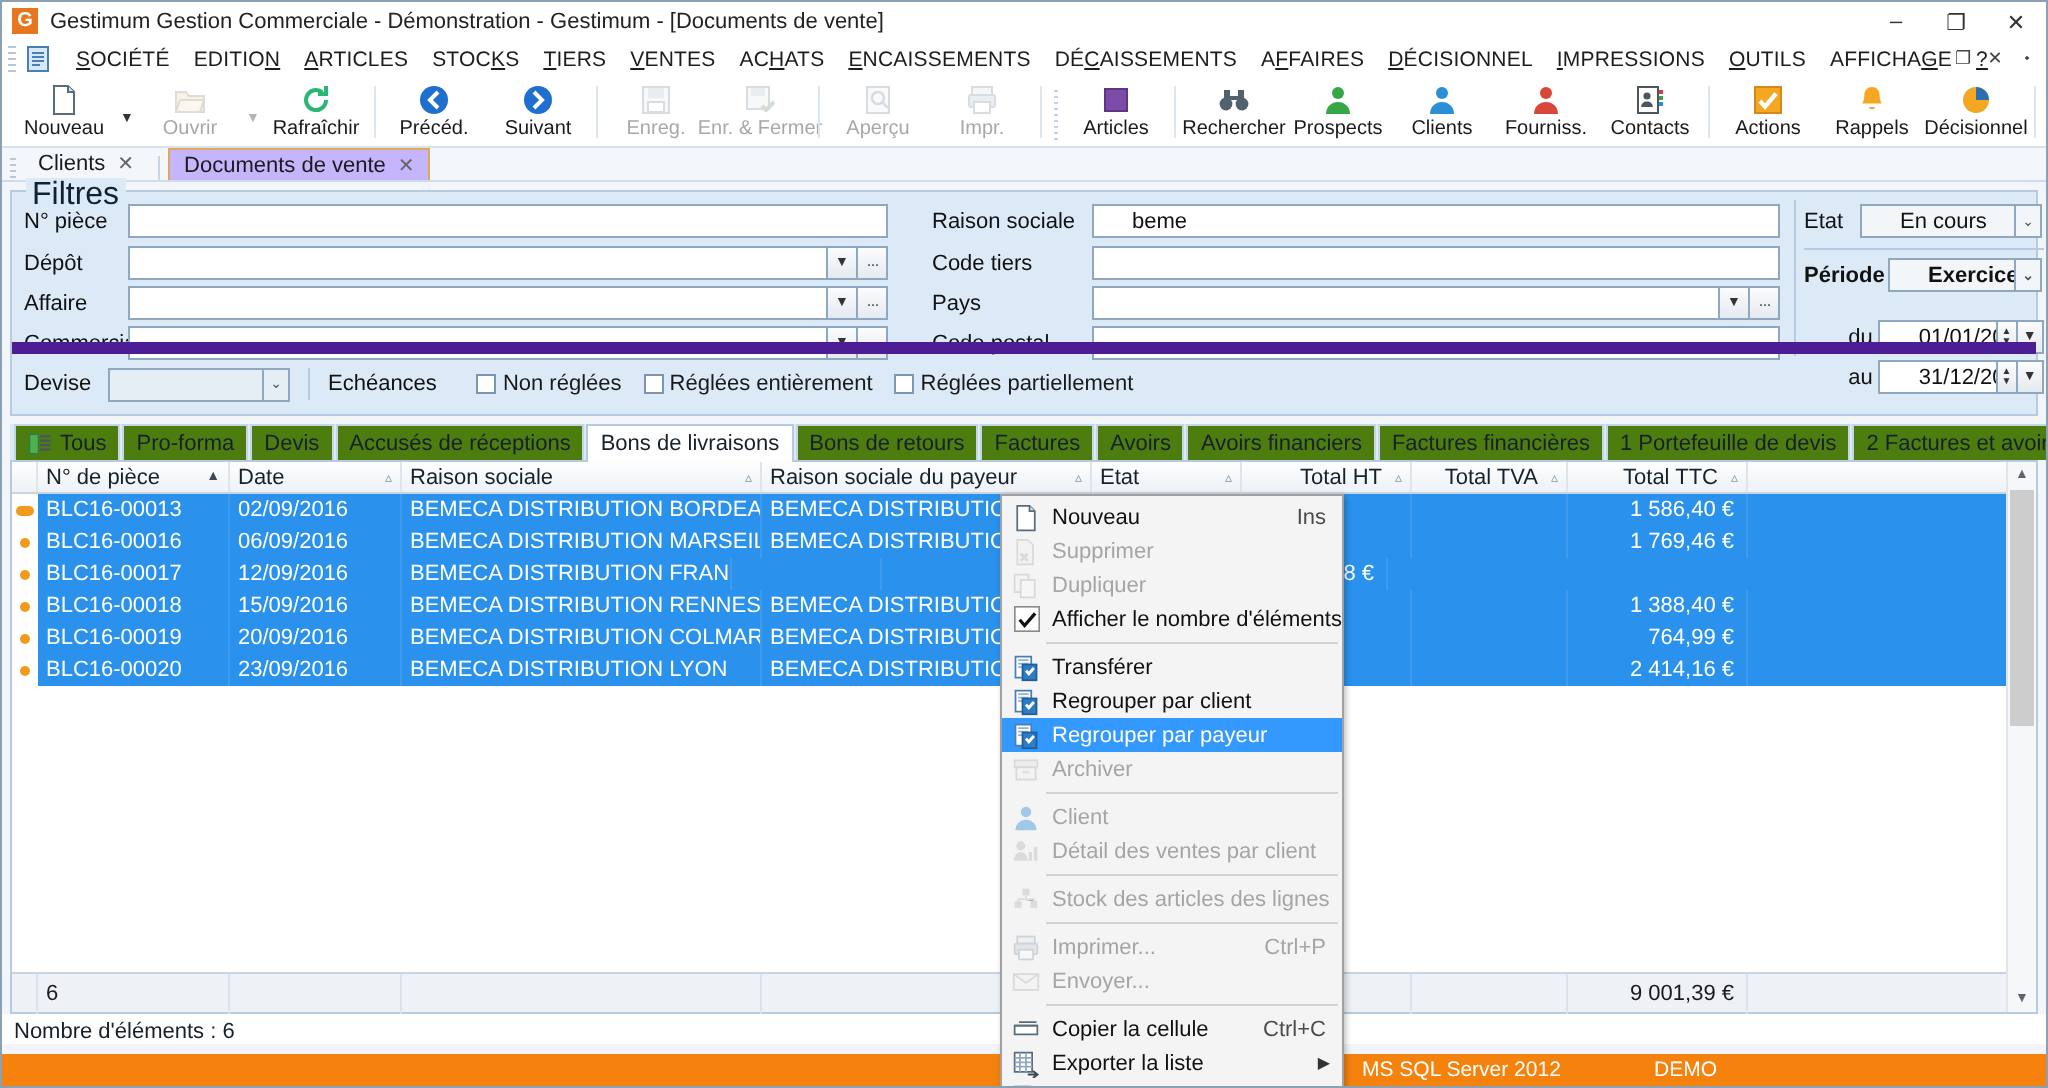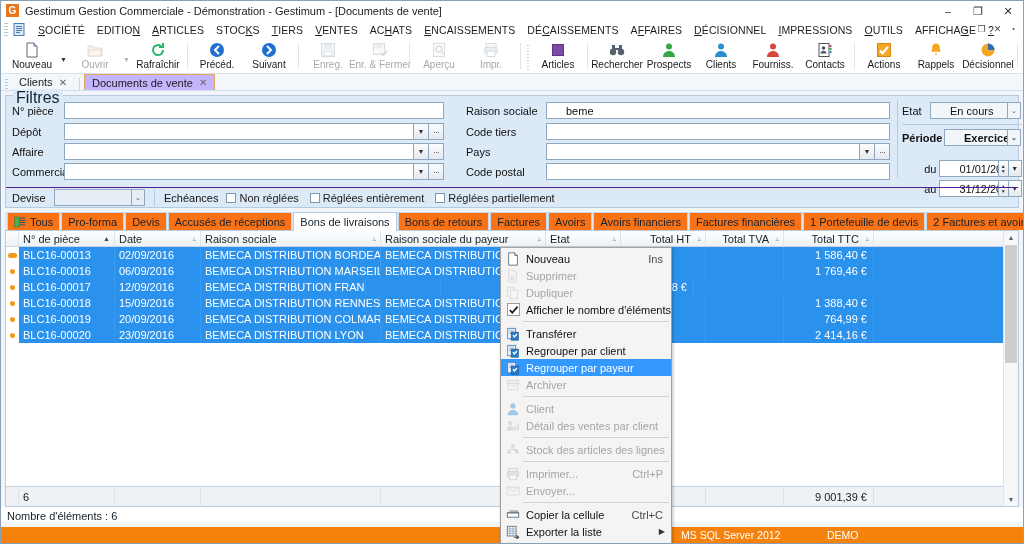--- a/index.html
+++ b/index.html
@@ -225,21 +225,21 @@
     display: flex; align-items: flex-end;
     border-bottom: 1px solid #b6cae0;
     background: #dce9f7;
     padding-left: 2px;
   }
   .dtab {
     height: 18px;
     padding: 0 6px;
     font-size: 11px;
     display: flex; align-items: center;
-    background: #f97316;
+    background: #4d7c0f;
     border: 1px solid #c5d6e6;
     border-bottom: none;
     margin-right: 1px;
     white-space: nowrap;
     color: #16212c;
   }
   .dtab.active {
     background: #ffffff;
     border-color: #b6cae0;
     font-weight: normal;
@@ -718,27 +718,27 @@
         <div class="flabel" style="width:42px;text-align:right;padding-right:3px;">au</div>
         <div class="finput" style="width:62px;">31/12/2016</div>
         <div class="spin-col">
             <div>▲</div>
             <div>▼</div>
           </div>
         <div class="fcombo-btn">▼</div>
       </div>
     </div>
 
-    <div style="position:absolute;left:0;right:0;bottom:0;height:20px;border-top:1px solid #4c1d95;display:flex;align-items:center;padding-left:6px;">
+    <div style="position:absolute;left:0;right:0;bottom:0;height:36px;border-top:6px solid #4c1d95;display:flex;align-items:center;padding-left:6px;">
       <div class="flabel" style="width:42px;">Devise</div>
       <div class="finput" style="width:78px;background:#e5edf5;"></div>
       <div style="width:13px;height:17px;border:1px solid #8fa8c0;border-left:none;background:#e5edf5;display:flex;align-items:center;justify-content:center;font-size:7px;color:#555;">⌄</div>
       <div class="vline" style="height:16px;margin:0 9px;"></div>
       <div class="flabel">Echéances</div>
-      <div id="echeances" style="display:flex;align-items:center;margin-left:8px;">
+      <div id="echeances" style="display:flex;align-items:center;margin-left:20px;">
           <label style="display: flex; align-items: center; margin-right: 11px; font-size: 11px;">
             <span class="chk"></span>
             <span>Non réglées</span>
           </label>
           <label style="display: flex; align-items: center; margin-right: 11px; font-size: 11px;">
             <span class="chk"></span>
             <span>Réglées entièrement</span>
           </label>
           <label style="display: flex; align-items: center; margin-right: 11px; font-size: 11px;">
             <span class="chk"></span>

